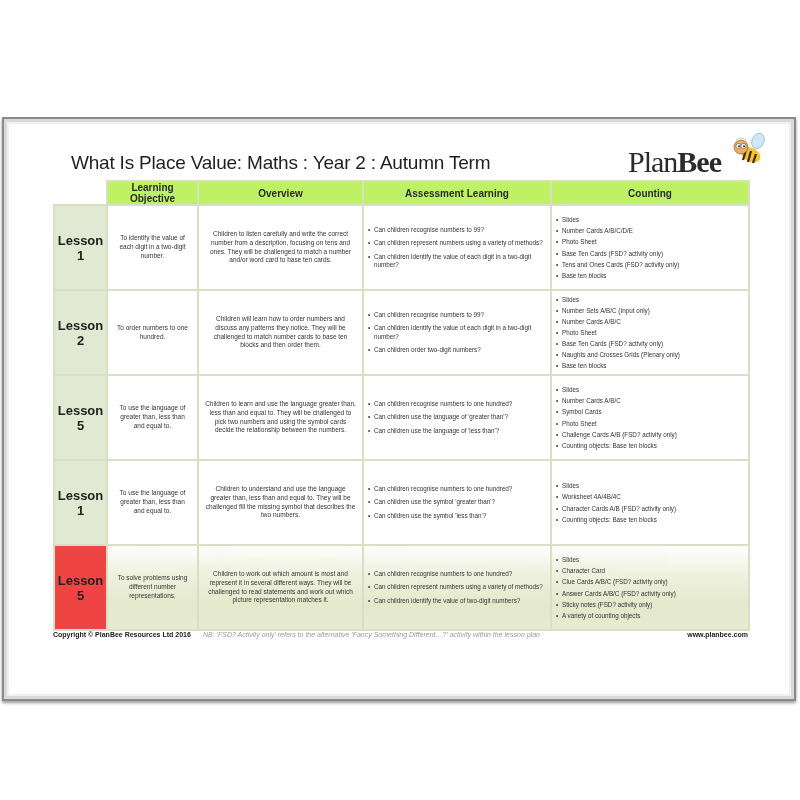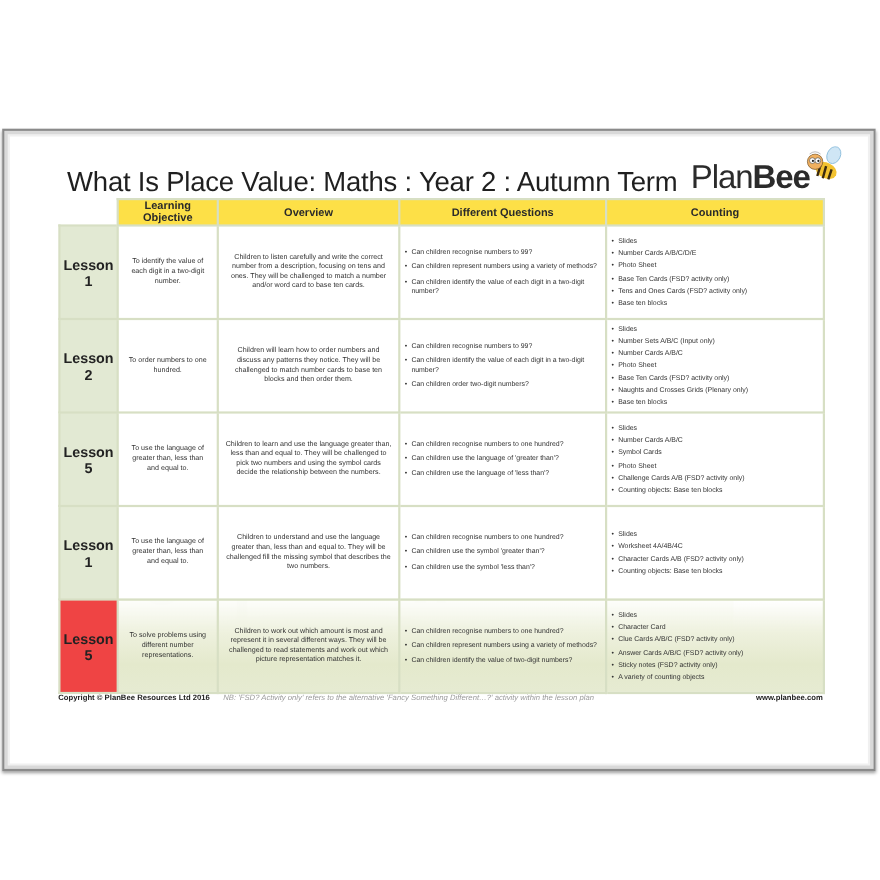--- a/index.html
+++ b/index.html
@@ -5,35 +5,35 @@
   html, body { margin:0; padding:0; background:#ffffff; }
   body { width:800px; height:800px; position:relative; overflow:hidden; font-family:"Liberation Sans", sans-serif; }
   .frame {
     position:absolute; left:2px; top:117px; width:794px; height:584px;
     background:#ffffff;
     border:2px solid #8a8a8a;
     box-shadow: inset 0 0 0 3px #d9d9d9, inset 0 0 0 5px #f0f0f0, 0 2px 3px #9a9a9a;
     box-sizing:border-box;
   }
   .title {
-    position:absolute; left:61px; top:152px; font-size:25px; color:#1f1f1f;
+    position:absolute; left:71px; top:152px; font-size:19px; color:#1f1f1f;
     font-family:"Liberation Sans", sans-serif; letter-spacing:-0.2px;
   }
   .logo { position:absolute; left:628px; top:133px; width:140px; height:46px; }
-  .logo-text { position:absolute; left:0; top:12px; font-size:30px; color:#2b2b2b; letter-spacing:-1px; font-family:Liberation Sans, sans-serif; }
+  .logo-text { position:absolute; left:0; top:12px; font-size:30px; color:#2b2b2b; letter-spacing:-1px; font-family:Liberation Serif, serif; }
   .logo-text b { font-weight:bold; }
   .bee { position:absolute; left:100px; top:0px; width:40px; height:36px; }
 
   table.plan {
     position:absolute; left:53px; top:180px; width:695px;
     border-collapse:collapse; table-layout:fixed;
   }
   table.plan td, table.plan th { border:2px solid #d7dfc4; vertical-align:middle; }
   th.hdr {
-    background:#fde047; height:20px; font-size:10px; font-weight:bold; color:#2a2a2a;
+    background:#bef264; height:20px; font-size:10px; font-weight:bold; color:#2a2a2a;
     padding:0 4px;
   }
   th.hdr-empty { background:transparent; border:none !important; }
   td.lesson {
     background:#e2e9d3; font-weight:bold; font-size:13px; color:#222; text-align:center;
   }
   td.obj, td.ov { font-size:6.5px; color:#333; text-align:center; padding:0 6px; line-height:1.35; }
   td.aq, td.res { font-size:6.3px; color:#333; padding:0 4px; }
   ul { margin:0; padding:0; list-style:none; }
   td.aq li { margin:5px 0; padding-left:6px; position:relative; line-height:1.3; }
@@ -90,21 +90,21 @@
       <col style="width:91px">
       <col style="width:165px">
       <col style="width:188px">
       <col style="width:198px">
   </colgroup>
   <thead>
     <tr>
       <th class="hdr-empty"></th>
       <th class="hdr">Learning Objective</th>
       <th class="hdr">Overview</th>
-      <th class="hdr">Different Questions</th>
+      <th class="hdr">Assessment Learning</th>
       <th class="hdr">Counting</th>
     </tr>
   </thead>
   <tbody>
 
     <tr class="row">
       <td class="lesson">Lesson 1</td>
       <td class="obj">To identify the value of each digit in a two-digit number.</td>
       <td class="ov">Children to listen carefully and write the correct number from a description, focusing on tens and ones. They will be challenged to match a number and/or word card to base ten cards.</td>
       <td class="aq">

